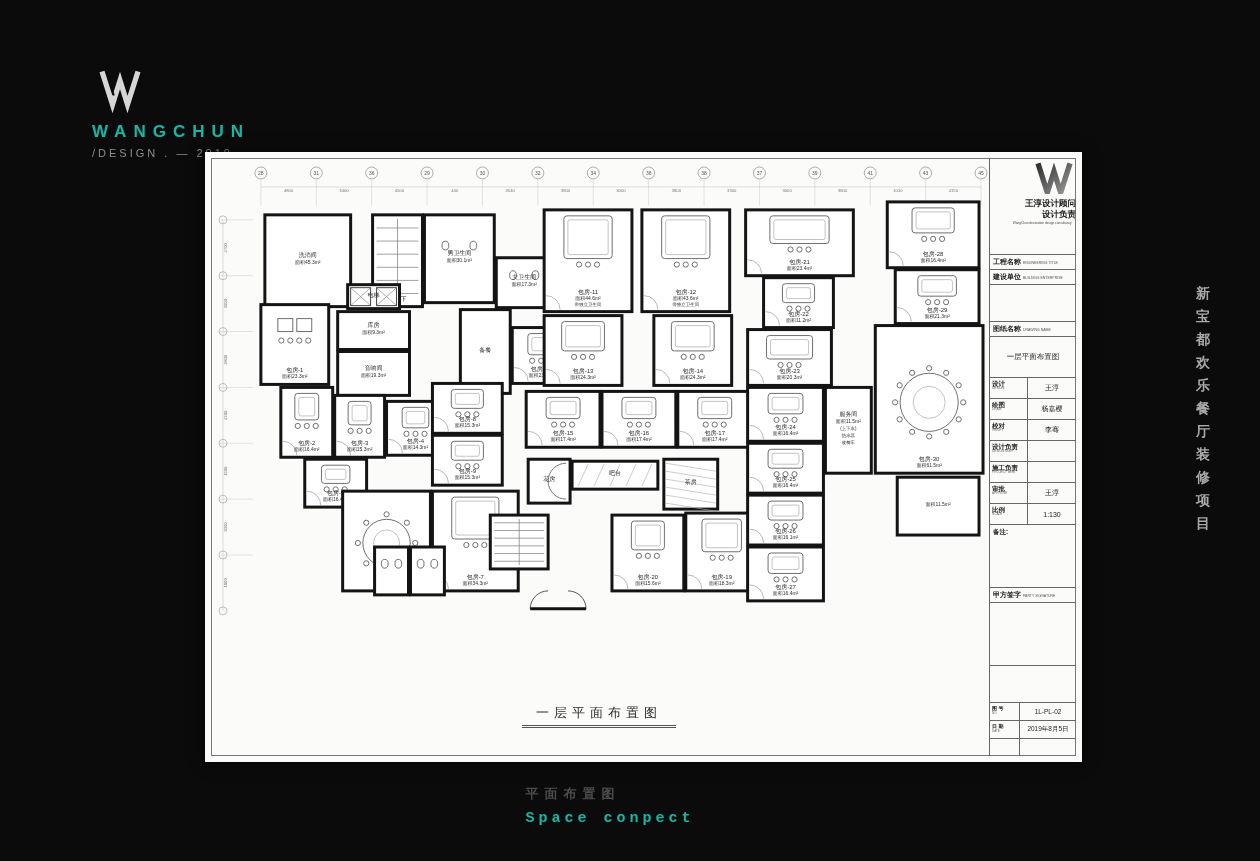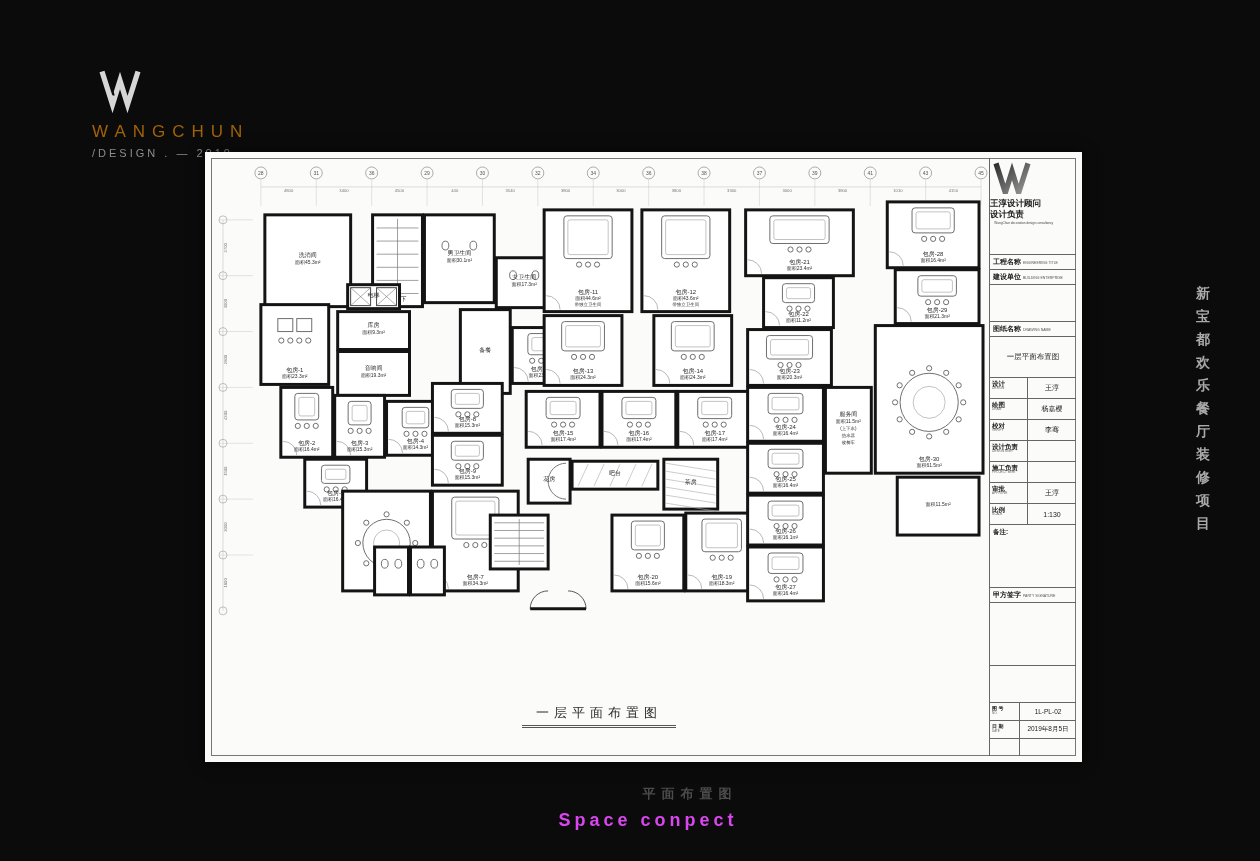--- a/index.html
+++ b/index.html
@@ -1,36 +1,36 @@
 <!DOCTYPE html>
 <html><head>
 <meta charset="utf-8">
 <style>
   html,body{margin:0;padding:0;background:#0b0b0b;}
   .page{position:relative;width:1260px;height:861px;background:#0b0b0b;overflow:hidden;
         font-family:"Liberation Sans","DejaVu Sans",sans-serif;}
   
   .brand{position:absolute;left:92px;top:62px;color:#c9c9c9;}
   .brand .mark{width:48px;height:52px;display:block;margin-left:4px;}
-  .brand .name{font-size:17px;letter-spacing:7px;color:#a16207;margin-top:8px;font-weight:normal;}
+  .brand .name{font-size:17px;letter-spacing:7px;color:#14b8a6;margin-top:8px;font-weight:bold;}
   .brand .tag{font-size:11px;letter-spacing:3px;color:#8d8d8d;margin-top:5px;}
   
   .paper{position:absolute;left:205px;top:152px;width:877px;height:610px;background:#fbfbf9;
          box-shadow:0 0 14px rgba(0,0,0,.6);}
   .frame{position:absolute;left:6px;top:6px;right:6px;bottom:6px;border:1px solid #777;}
   .planwrap{position:absolute;left:8px;top:8px;width:778px;height:540px;}
   .plan{width:100%;height:100%;}
   .caption{position:absolute;left:394px;top:552px;transform:translateX(-50%);
            font-size:13px;letter-spacing:5px;color:#2b2b2b;border-bottom:3px double #555;
            padding:0 14px 3px 14px;white-space:nowrap;font-family:"Liberation Serif","DejaVu Serif",serif;}
   
   .tb{position:absolute;top:6px;right:6px;bottom:6px;width:86px;border-left:1px solid #666;
       display:flex;flex-direction:column;color:#222;}
   .tb .sec{border-bottom:1px solid #666;}
-  .tb .co{height:92px;text-align:left;padding-top:4px;}
+  .tb .co{height:92px;text-align:right;padding-top:4px;}
   .tb .co svg{width:44px;height:32px;}
   .tb .co .cn{font-size:8.5px;font-weight:bold;line-height:1.25;}
   .tb .co .en{font-size:3.5px;color:#444;margin-top:2px;transform:scale(.9);}
   .tb .hdr{font-size:7px;font-weight:bold;padding:2px 3px;display:flex;align-items:baseline;gap:2px;border-bottom:1px solid #666;}
   .tb .hdr .sub{font-size:3.5px;color:#555;font-weight:normal;}
   .tb .val{font-size:7.5px;text-align:center;display:flex;flex-direction:column;justify-content:center;line-height:1.5;}
   .tb .rowgrid{display:flex;flex-direction:column;}
   .tb .r{display:flex;border-bottom:1px solid #666;height:20px;}
   .tb .r .lc{width:34px;border-right:1px solid #666;font-size:6.5px;font-weight:bold;
              padding:2px 1px 0 2px;line-height:1.1;}
@@ -40,24 +40,24 @@
   .tb .sign{height:62px;}
   .tb .fill{flex:1;}
   .tb .mini{display:flex;border-top:1px solid #666;height:17px;}
   .tb .mini .lc{width:26px;border-right:1px solid #666;font-size:5px;font-weight:bold;padding:2px 1px 0 2px;}
   .tb .mini .lc .sub{display:block;font-size:3px;color:#666;font-weight:normal;}
   .tb .mini .vc{flex:1;font-size:6.5px;display:flex;align-items:center;justify-content:center;}
   
   .sidetext{position:absolute;right:50px;top:286px;display:flex;flex-direction:column;gap:9px;}
   .sidetext span{color:#a9a9a9;font-size:14px;line-height:1;text-align:center;font-weight:bold;}
   
-  .footer{position:absolute;left:610px;top:785px;transform:translateX(-50%);text-align:right;margin-left:38px;}
+  .footer{position:absolute;left:610px;top:785px;transform:translateX(-50%);text-align:left;}
   .footer .cn{font-size:13px;letter-spacing:6px;color:#4c4c4c;font-weight:bold;}
-  .footer .en{font-size:18px;letter-spacing:4px;color:#d946ef;font-weight:bold;margin-top:7px;
-              font-family:Liberation Sans, sans-serif;}
+  .footer .en{font-size:15px;letter-spacing:4px;color:#14b8a6;font-weight:bold;margin-top:7px;
+              font-family:Liberation Mono, monospace;}
 </style>
 </head>
 <body>
 
 <div class="page">
 
   <div class="brand">
     <svg class="mark" viewBox="0 0 64 48">
       <path d="M8 2 L22 46 L32 14 L42 46 L56 2" fill="none" stroke="#d6d6d6" stroke-width="7"></path>
       <path d="M14 2 L24 34" fill="none" stroke="#0b0b0b" stroke-width="2"></path>

